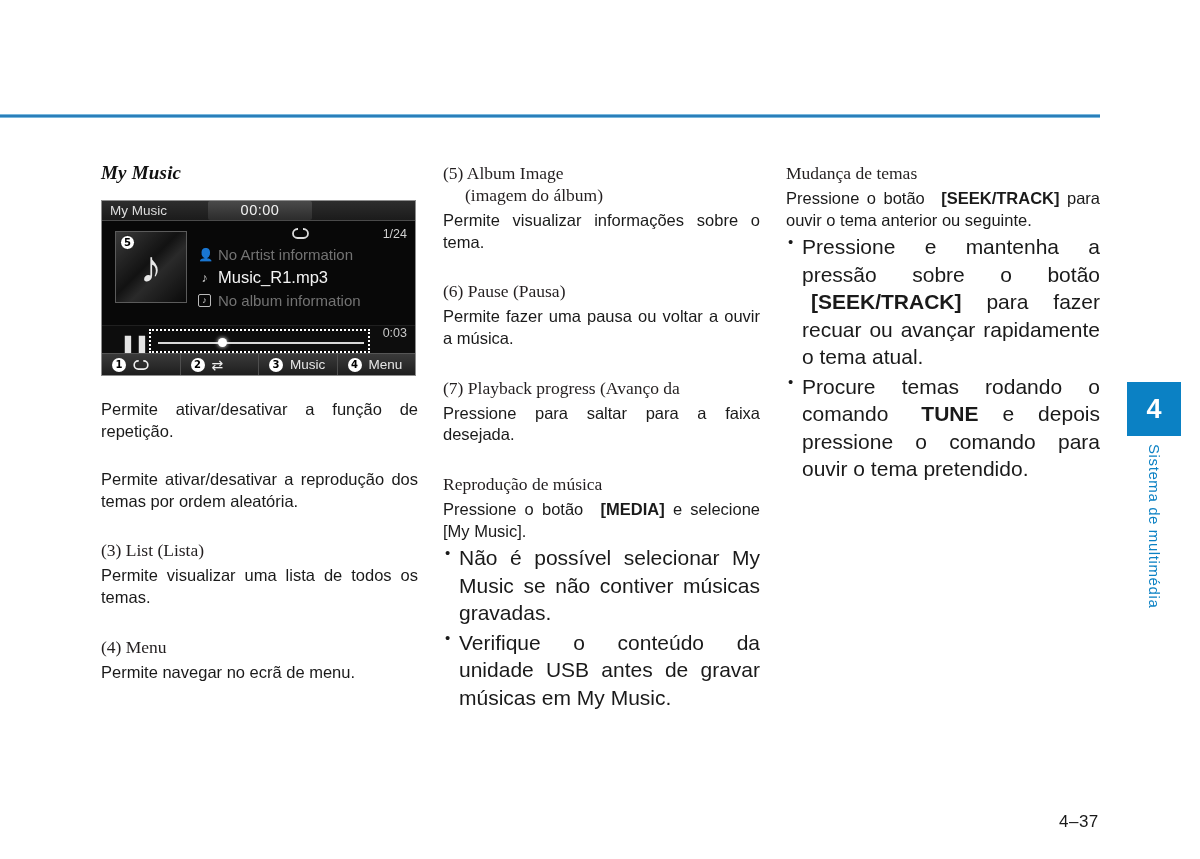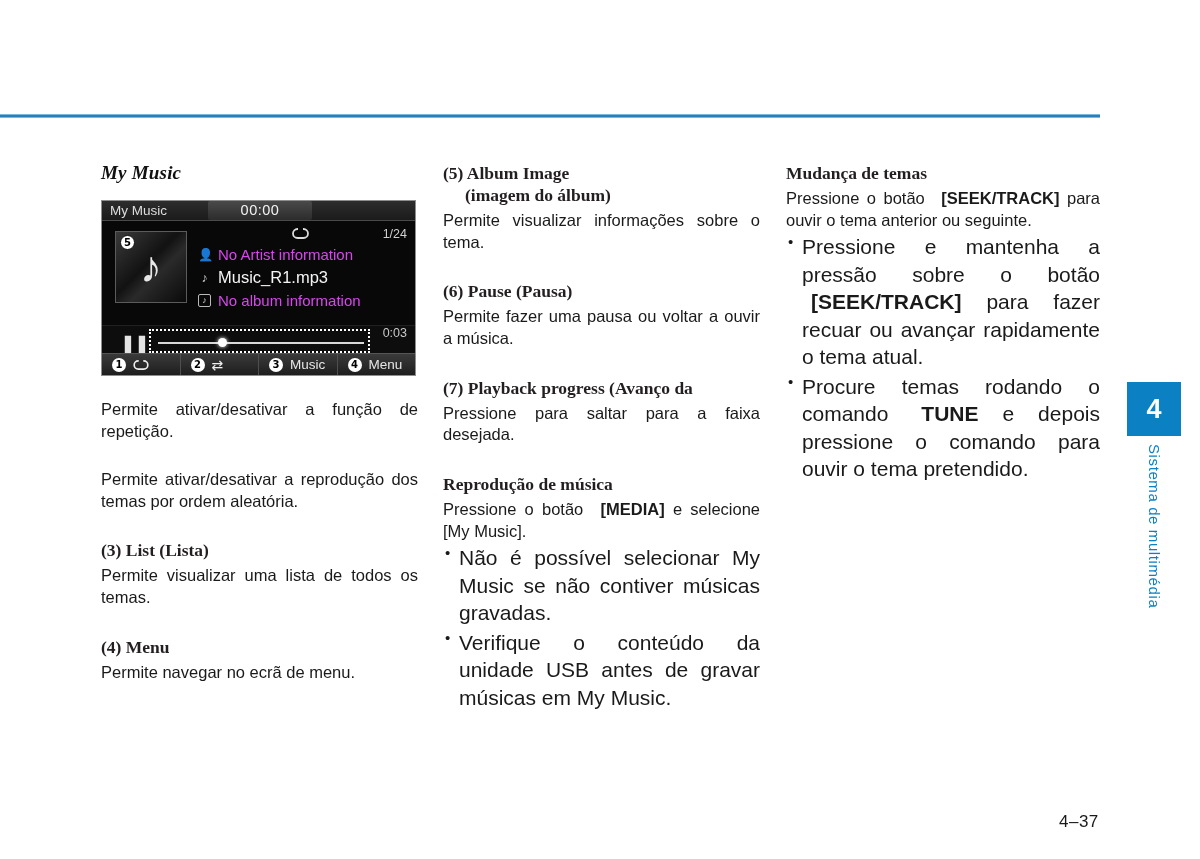--- a/index.html
+++ b/index.html
@@ -42,21 +42,21 @@
     font-family: "Liberation Serif", serif;
     font-weight: bold;
     font-style: italic;
     font-size: 19px;
     color: #111;
     margin: 0 0 11px 0;
     letter-spacing: .2px;
   }
   .h-serif {
     font-family: "Liberation Serif", serif;
-    font-weight: bold;
+    font-weight: normal;
     font-size: 17.5px;
     color: #231f20;
     margin: 0 0 4px 0;
     line-height: 1.26;
   }
   .h-serif .indent { display: block; padding-left: 22px; }
   .body-txt {
     font-family: "Liberation Sans", sans-serif;
     font-size: 16.5px;
     color: #1a1a1a;
@@ -189,21 +189,21 @@
     display: flex; align-items: center;
     height: 23px;
     gap: 7px;
   }
   .inforow .ic {
     width: 13px; text-align: center;
     font-size: 12.5px;
     color: #cfcfcf;
     flex: 0 0 13px;
   }
-  .inforow .tx { font-size: 15px; color: #d946ef; white-space: nowrap; }
+  .inforow .tx { font-size: 15px; color: #737373; white-space: nowrap; }
   .inforow.title .tx { font-size: 16.5px; color: #f4f4f4; }
   .inforow .ic.boxed {
     border: 1px solid #bbb; border-radius: 2px;
     font-size: 9px; line-height: 11px; height: 13px;
   }
 
   .dev-progress {
     position: relative;
     height: 30px;
     background: #0d0d0d;

